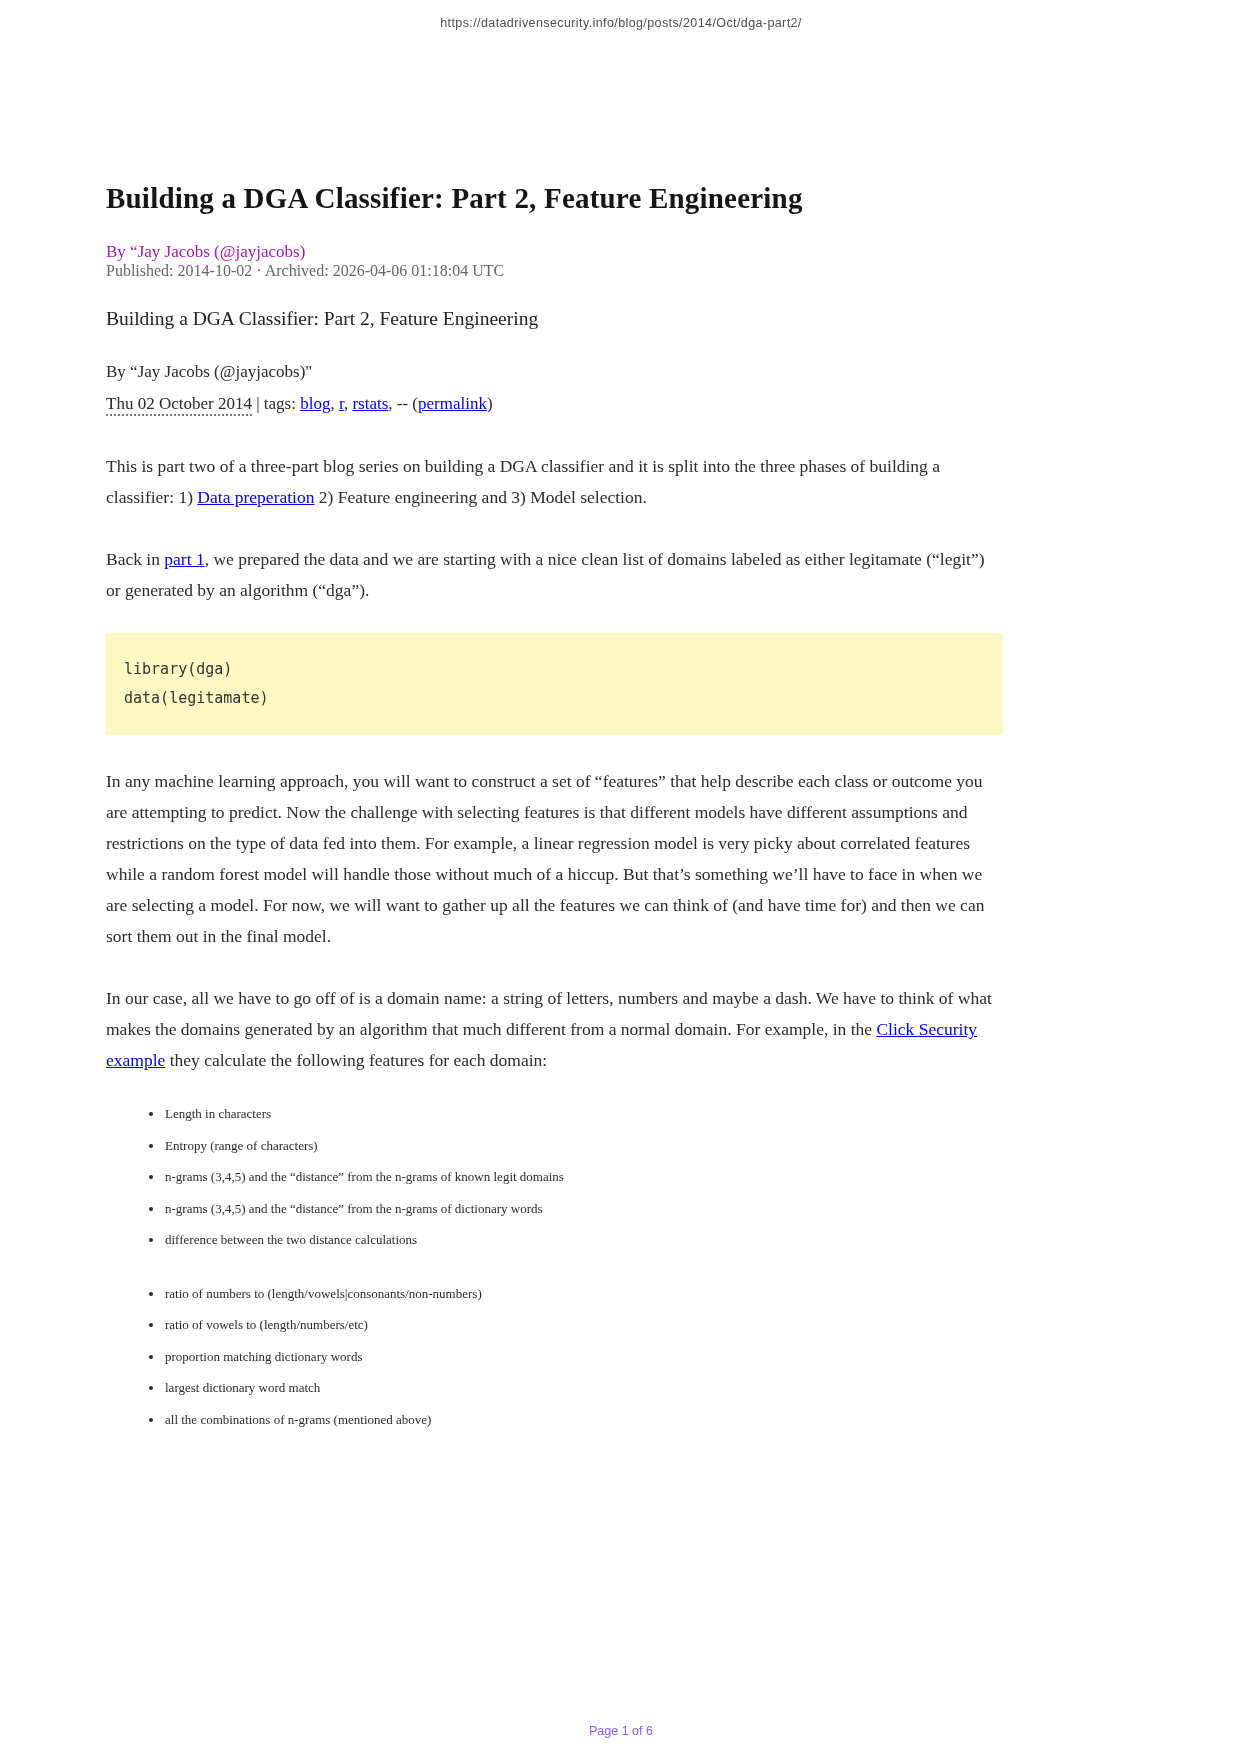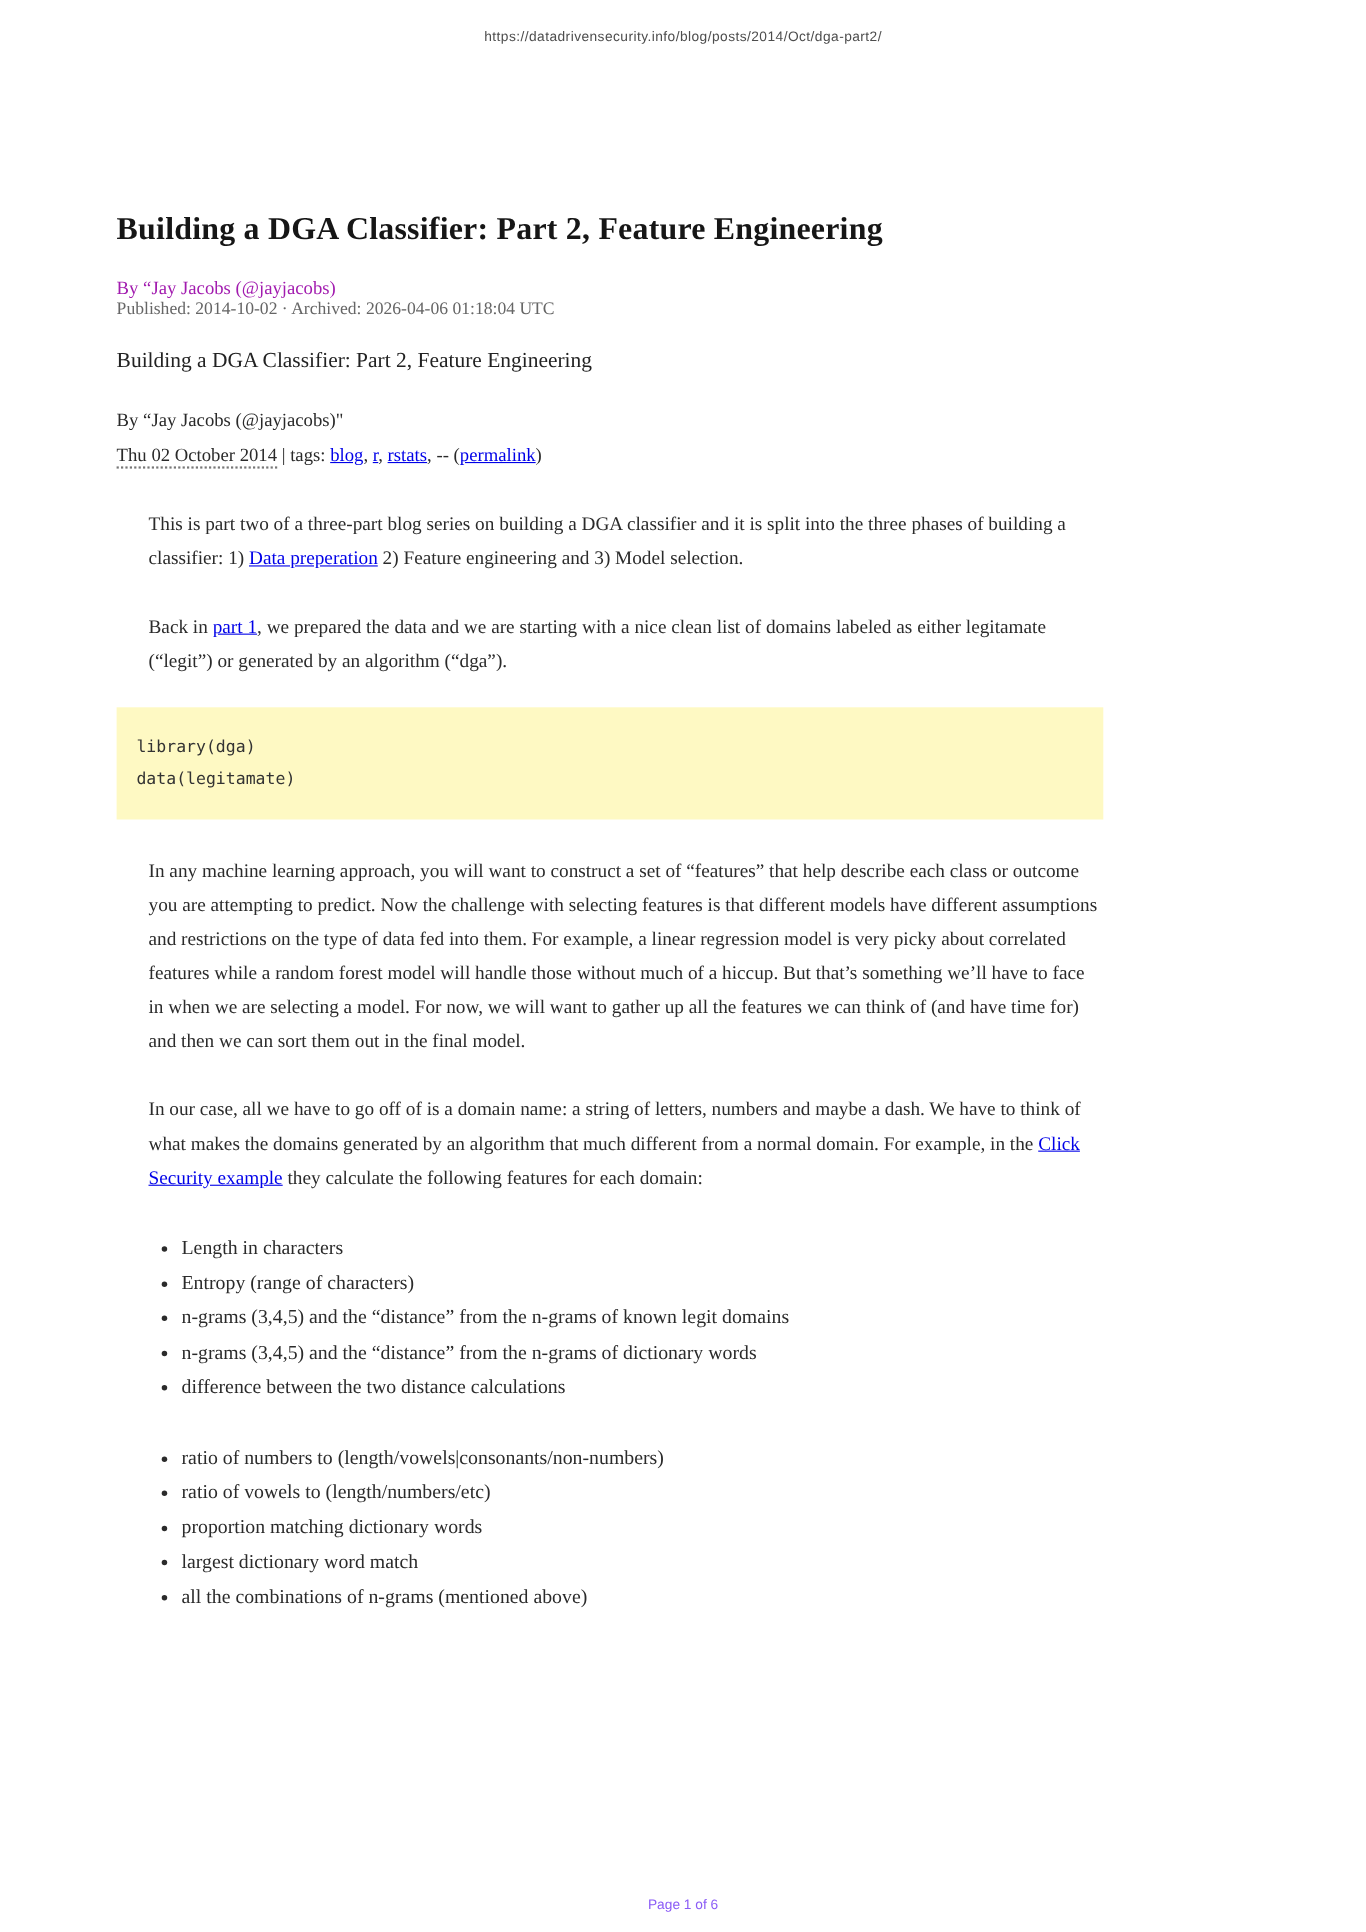--- a/index.html
+++ b/index.html
@@ -5,21 +5,21 @@
   * { margin: 0; padding: 0; box-sizing: border-box; }
   html, body { background: #ffffff; }
   body {
     width: 1242px; height: 1756px;
     font-family: "Liberation Serif", serif;
     color: #2a2a2a;
     position: relative;
     overflow: hidden;
   }
   .url-bar {
-    padding-top: 26px;
+    padding-top: 16px;
     text-align: center;
     font-family: "Liberation Sans", sans-serif;
     font-size: 12.5px;
     letter-spacing: 0.4px;
     color: #4d4d4d;
   }
   .content {
     margin-left: 106px;
     width: 897px;
   }
@@ -51,35 +51,34 @@
     line-height: 32px;
     color: #2a2a2a;
   }
   .date-dotted { border-bottom: 2px dotted #777; padding-bottom: 1px; }
   a.lnk { color: #0000e8; text-decoration: underline; cursor: pointer; }
   p.body-p {
     margin-top: 31px;
     font-size: 17.5px;
     line-height: 31px;
     color: #2b2b2b;
-    margin-left: 29px;
   }
   .codeblock {
     margin-top: 27px;
     background: #fef9c3;
     padding: 22px 18px;
     font-family: "DejaVu Sans Mono", monospace;
     font-size: 15px;
     line-height: 29px;
     color: #333333;
   }
   ul.feature-list {
-    margin-top: 33px;
+    margin-top: 22px;
     padding-left: 58px;
-    font-size: 18px;
+    font-size: 13px;
     line-height: 31.5px;
     color: #2b2b2b;
     list-style-type: disc;
   }
   ul.feature-list li { padding-left: 1px; }
   .page-footer {
     position: absolute;
     left: 0; right: 0;
     bottom: 18px;
     text-align: center;

